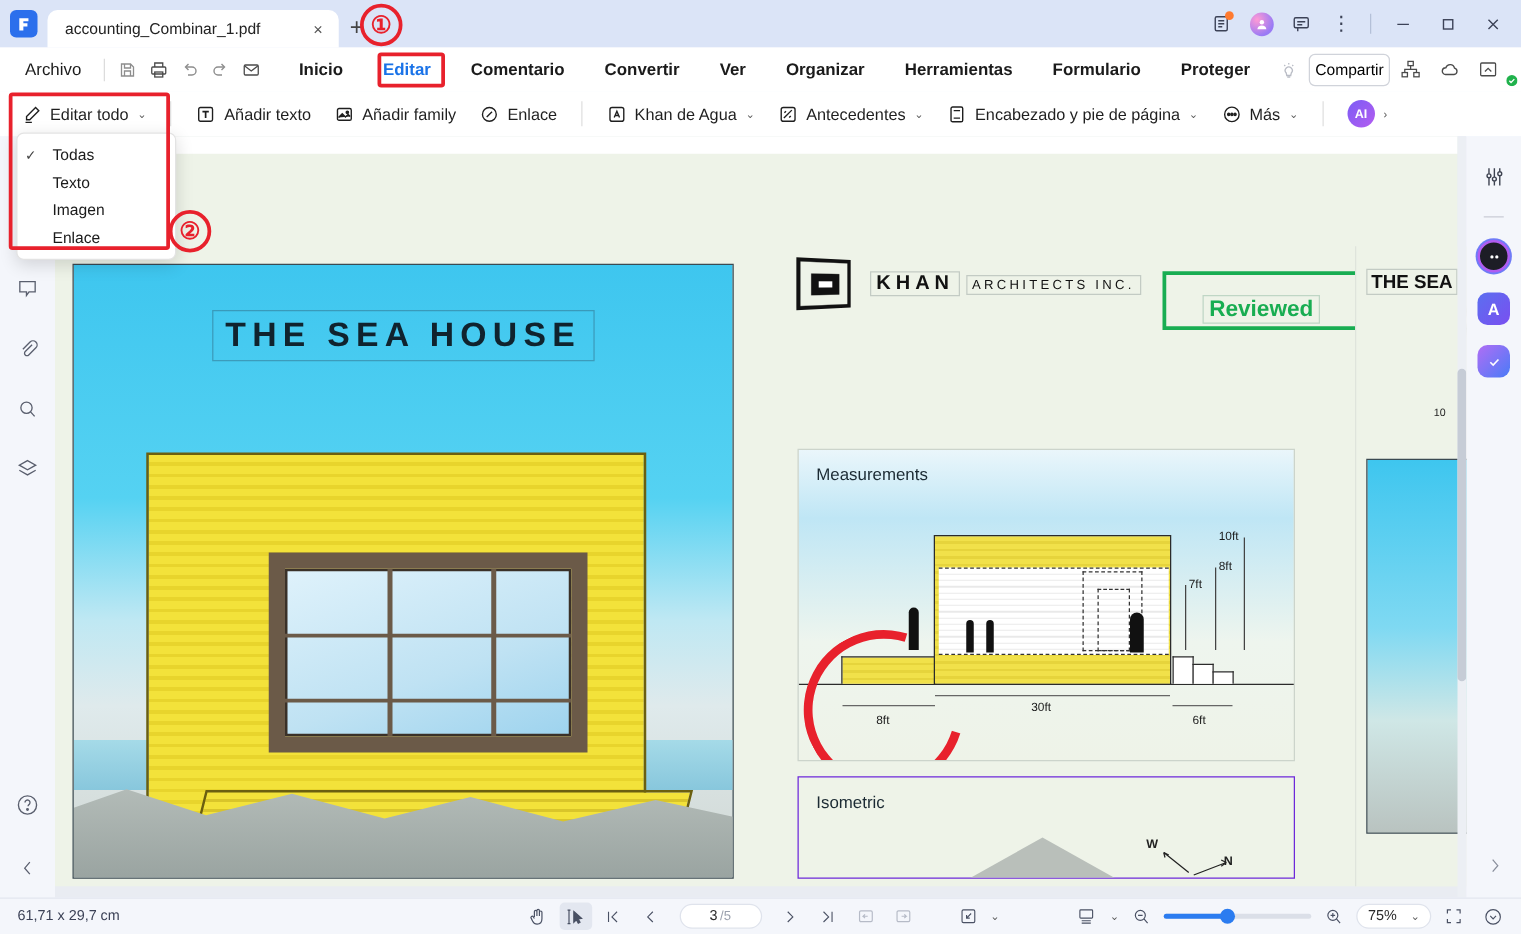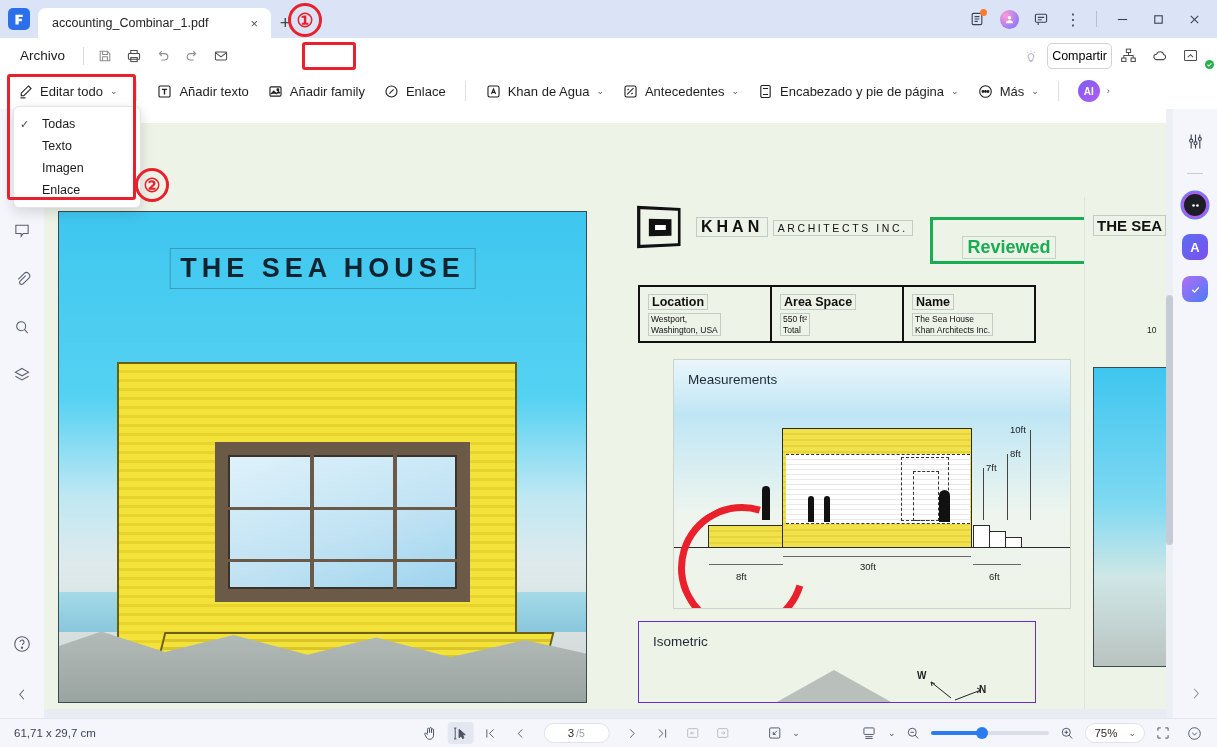--- a/index.html
+++ b/index.html
@@ -247,21 +247,20 @@
   .info-v {
     font-size: 8.5px; color:#111; line-height: 10.5px; margin-top: 3px;
     display:inline-block; border:1px solid #c3cbc4; padding: 0 2px;
   }
 
   
   .meas {
     position:absolute; left: 594px; top: 250px; width: 398px; height: 250px;
     border: 1px solid #ccd4cb; background: linear-gradient(#eaf6fb 0%,#bfe6f5 22%,#eef5ee 62%,#eef3e8 100%);
     overflow:hidden;
-    margin-left:35px;
   }
   .card-title { position:absolute; left: 14px; top: 12px; font-size: 13.5px; color:#1b2a33; }
   .m-bldg {
     position:absolute; left: 108px; top: 68px; width: 190px; height: 120px;
     background: repeating-linear-gradient(180deg,#f1e14a 0 4px,#e6d43c 4px 6px);
     border: 1.5px solid #2b2b2b;
   }
   .m-glass {
     position:absolute; left: 3px; top: 25px; width: 184px; height: 70px;
     background: repeating-linear-gradient(180deg,#ffffff 0 4px,#e9e9e9 4px 5px);
@@ -453,20 +452,31 @@
           <path d="M11.5 4l3 3-3 3"></path>
       </svg>
     </div>
     <div class="mb-icon active">
       <svg width="16" height="16" viewBox="0 0 20 20" fill="none" stroke="currentColor" stroke-width="1.3">
         <rect x="3" y="5" width="14" height="10" rx="1.2"></rect>
           <path d="M3.5 6l6.5 5 6.5-5"></path>
       </svg>
     </div>
 
+    <div class="menu-items">
+      <div class="menu-item">Inicio</div>
+      <div class="menu-item sel">Editar</div>
+      <div class="menu-item">Comentario</div>
+      <div class="menu-item">Convertir</div>
+      <div class="menu-item">Ver</div>
+      <div class="menu-item">Organizar</div>
+      <div class="menu-item">Herramientas</div>
+      <div class="menu-item">Formulario</div>
+      <div class="menu-item">Proteger</div>
+    </div>
 
     <div class="mb-right">
       <div class="mb-icon">
         <svg width="16" height="16" viewBox="0 0 20 20" fill="none" stroke="#b9bcc5" stroke-width="1.3">
           <path d="M10 3v1.5M5.5 5l1 1M14.5 5l-1 1M7.5 13a3.5 3.5 0 115 0c0 1-0.5 1.5-0.5 2.5h-4c0-1-0.5-1.5-0.5-2.5z"></path>
             <path d="M8.5 17h3"></path>
         </svg>
       </div>
       <div class="share-btn">Compartir</div>
       <div class="mb-icon active">
@@ -689,37 +699,20 @@
           <div class="khan-name">
             <div class="khan-k">KHAN</div>
             <div class="khan-sub">ARCHITECTS INC.</div>
           </div>
         </div>
         <div class="reviewed">
           <span>Reviewed</span>
         </div>
       </div>
 
-      <div class="info-table">
-        <div class="info-cell">
-          <div class="info-h">Location</div><br>
-          <div class="info-v" style="white-space:pre-line;">Westport,
-Washington, USA</div>
-        </div>
-        <div class="info-cell">
-          <div class="info-h">Area Space</div><br>
-          <div class="info-v" style="white-space:pre-line;">550 ft²
-Total</div>
-        </div>
-        <div class="info-cell">
-          <div class="info-h">Name</div><br>
-          <div class="info-v" style="white-space:pre-line;">The Sea House
-Khan Architects Inc.</div>
-        </div>
-      </div>
 
       <div class="meas">
         <div class="card-title">Measurements</div>
 
         <div class="m-ground"></div>
         <div class="m-plat"></div>
         <div class="m-bldg">
           <div class="m-glass"></div>
           <div class="m-dashbox" style="left:118px;top:28px;width:48px;height:64px;"></div>
           <div class="m-dashbox" style="left:130px;top:42px;width:26px;height:50px;"></div>

